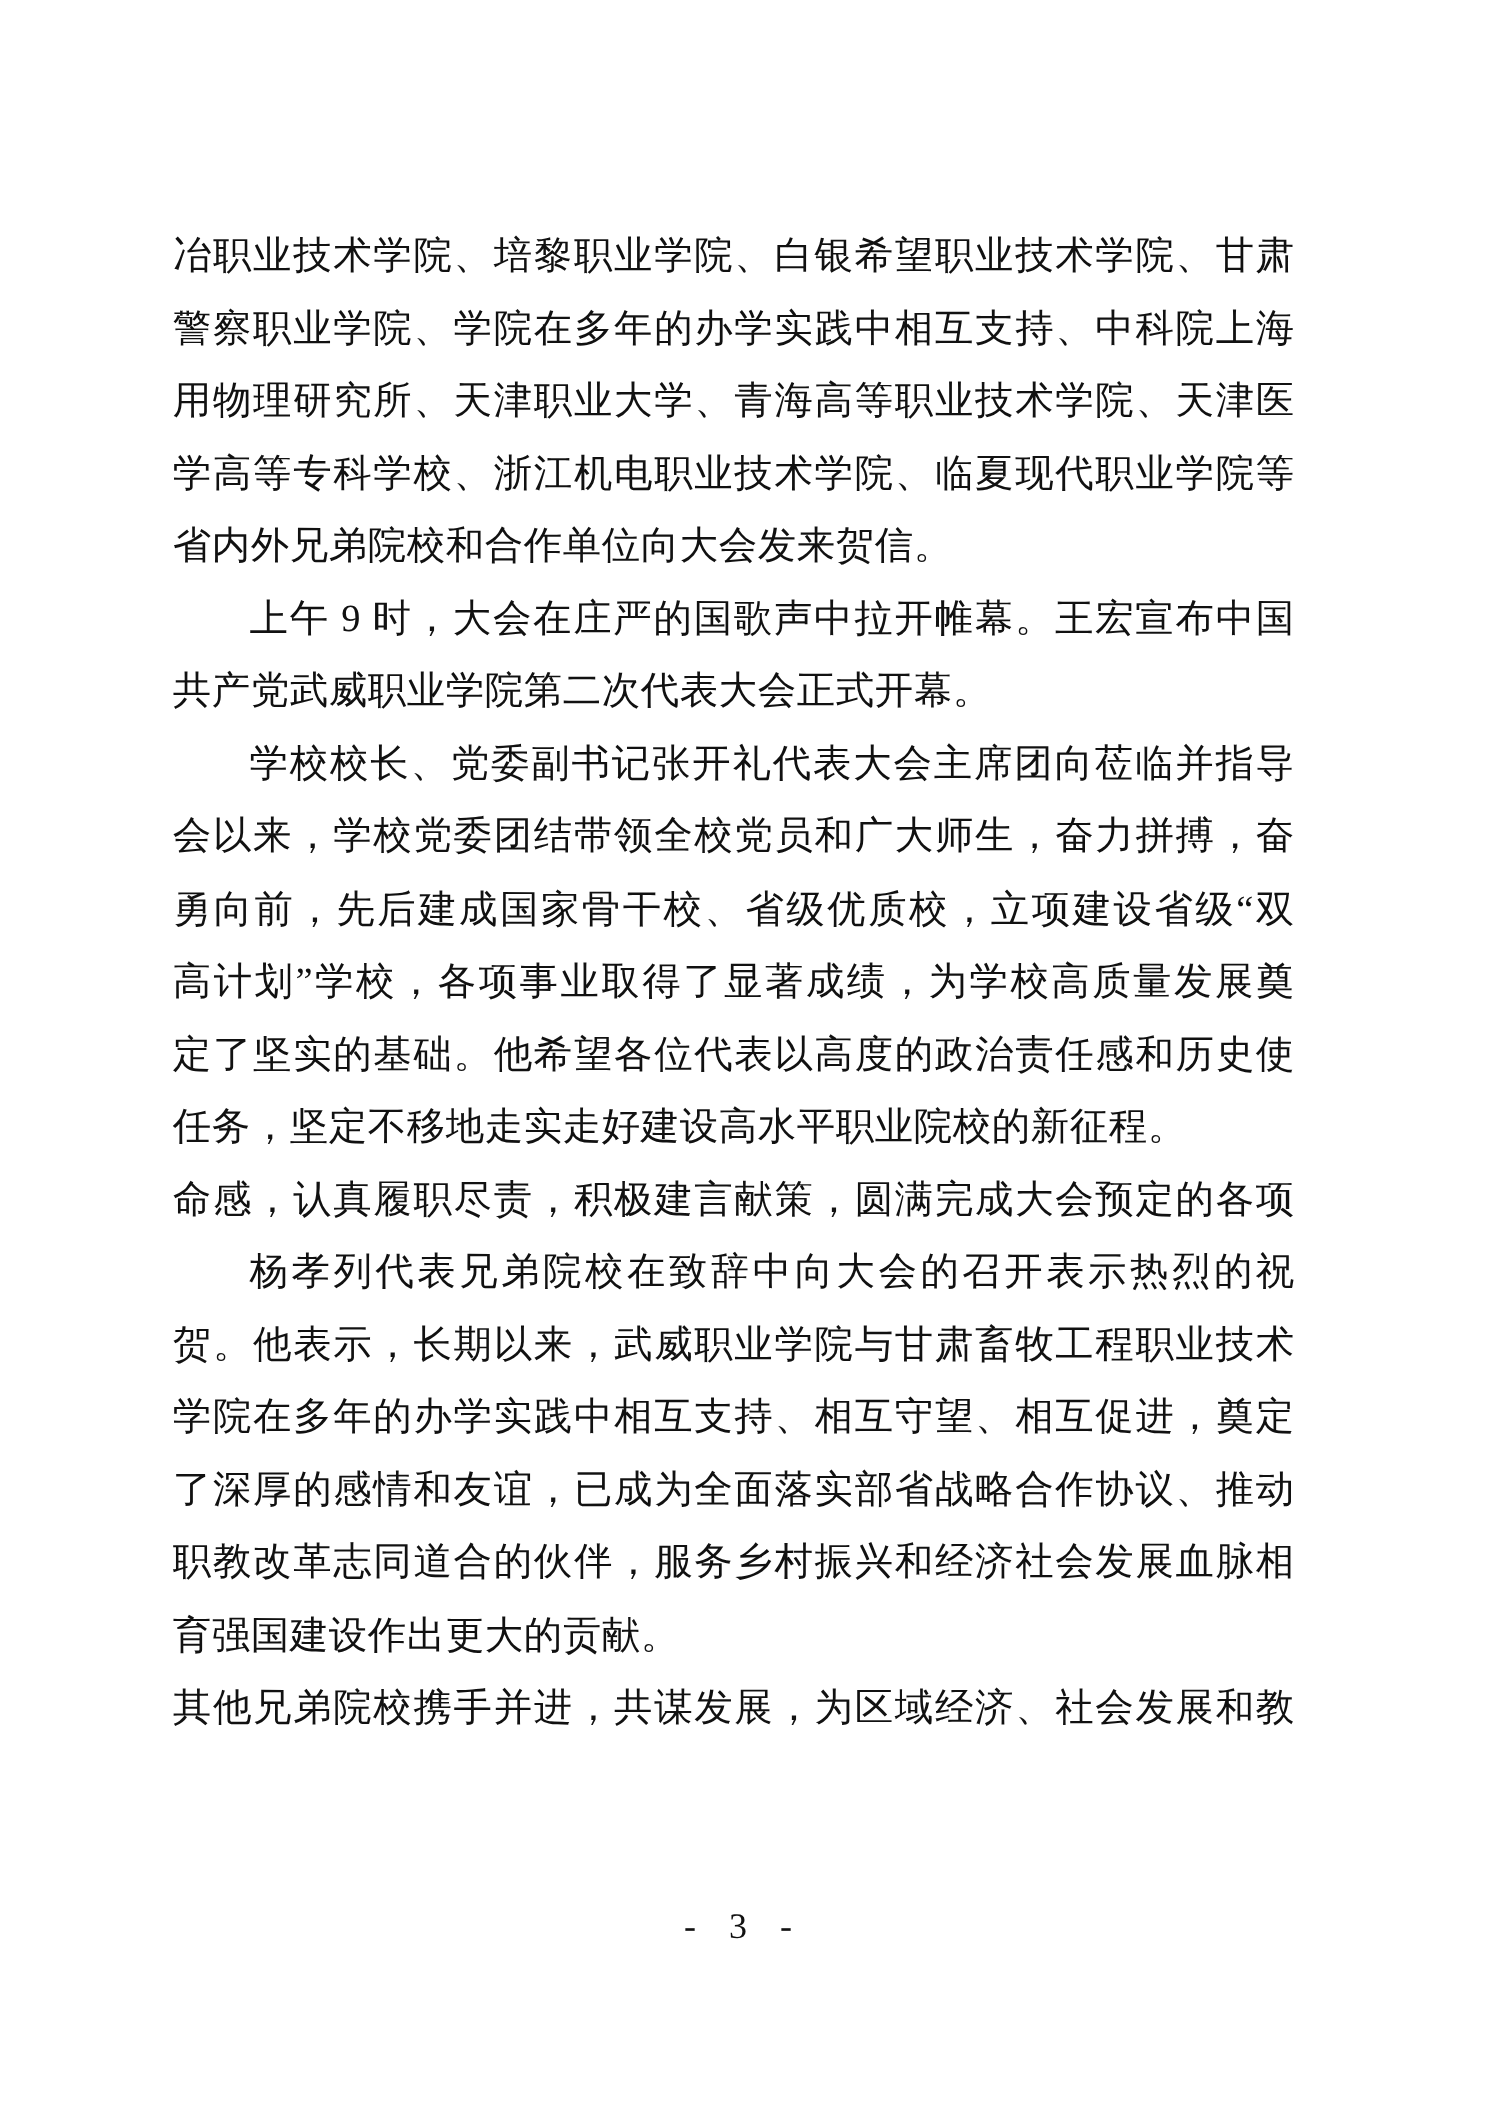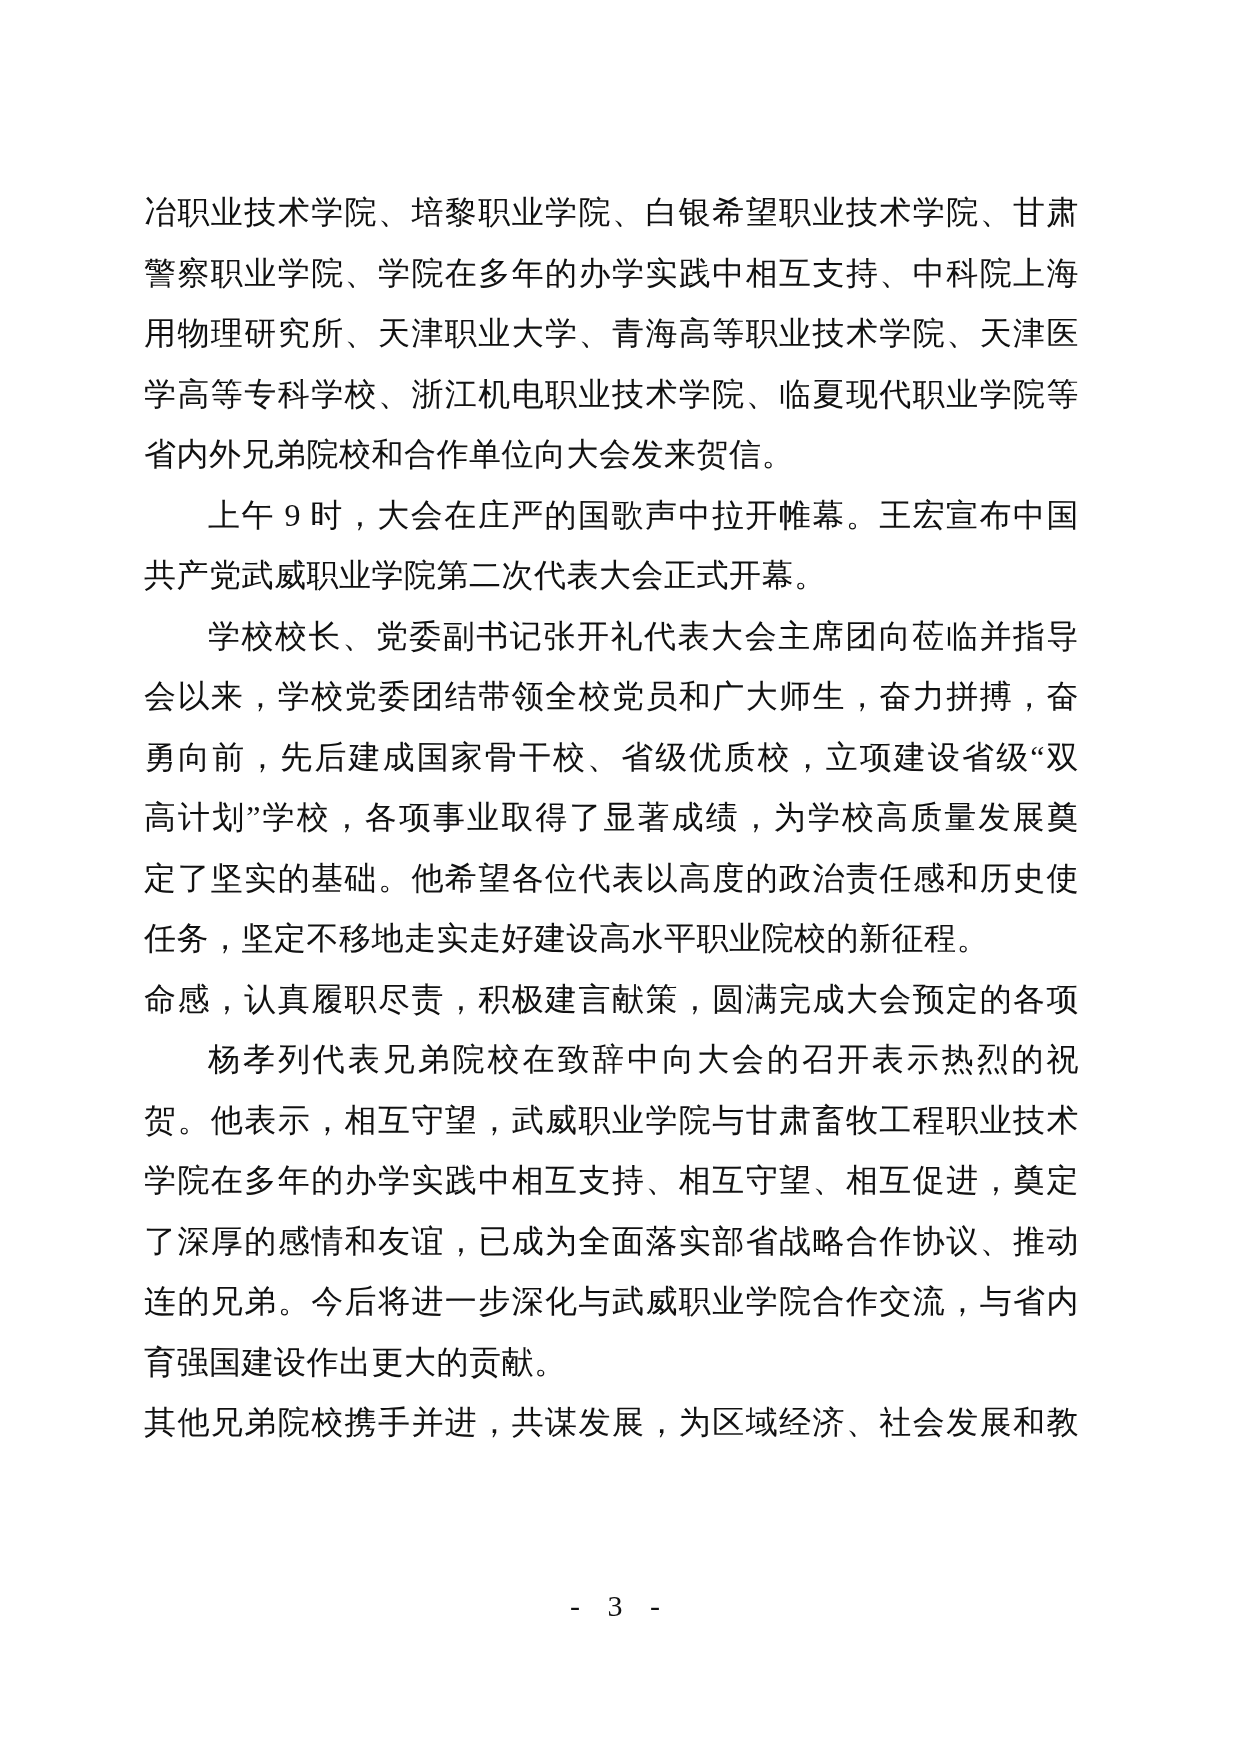--- a/index.html
+++ b/index.html
@@ -65,21 +65,21 @@
       <div class="line indent">上午 9 时，大会在庄严的国歌声中拉开帷幕。王宏宣布中国</div>
       <div class="line last">共产党武威职业学院第二次代表大会正式开幕。</div>
       <div class="line indent">学校校长、党委副书记张开礼代表大会主席团向莅临并指导</div>
       <div class="line">会以来，学校党委团结带领全校党员和广大师生，奋力拼搏，奋</div>
       <div class="line">勇向前，先后建成国家骨干校、省级优质校，立项建设省级“双</div>
       <div class="line">高计划”学校，各项事业取得了显著成绩，为学校高质量发展奠</div>
       <div class="line">定了坚实的基础。他希望各位代表以高度的政治责任感和历史使</div>
       <div class="line last">任务，坚定不移地走实走好建设高水平职业院校的新征程。</div>
       <div class="line">命感，认真履职尽责，积极建言献策，圆满完成大会预定的各项</div>
       <div class="line indent">杨孝列代表兄弟院校在致辞中向大会的召开表示热烈的祝</div>
-      <div class="line">贺。他表示，相互守望，武威职业学院与甘肃畜牧工程职业技术</div>
+      <div class="line">贺。他表示，长期以来，武威职业学院与甘肃畜牧工程职业技术</div>
       <div class="line">学院在多年的办学实践中相互支持、相互守望、相互促进，奠定</div>
       <div class="line">了深厚的感情和友谊，已成为全面落实部省战略合作协议、推动</div>
-      <div class="line">连的兄弟。今后将进一步深化与武威职业学院合作交流，与省内</div>
+      <div class="line">职教改革志同道合的伙伴，服务乡村振兴和经济社会发展血脉相</div>
       <div class="line last">育强国建设作出更大的贡献。</div>
       <div class="line">其他兄弟院校携手并进，共谋发展，为区域经济、社会发展和教</div>
     </div>
   <div class="pagenum">- 3 -</div>
 </div>
 
 </body></html>

